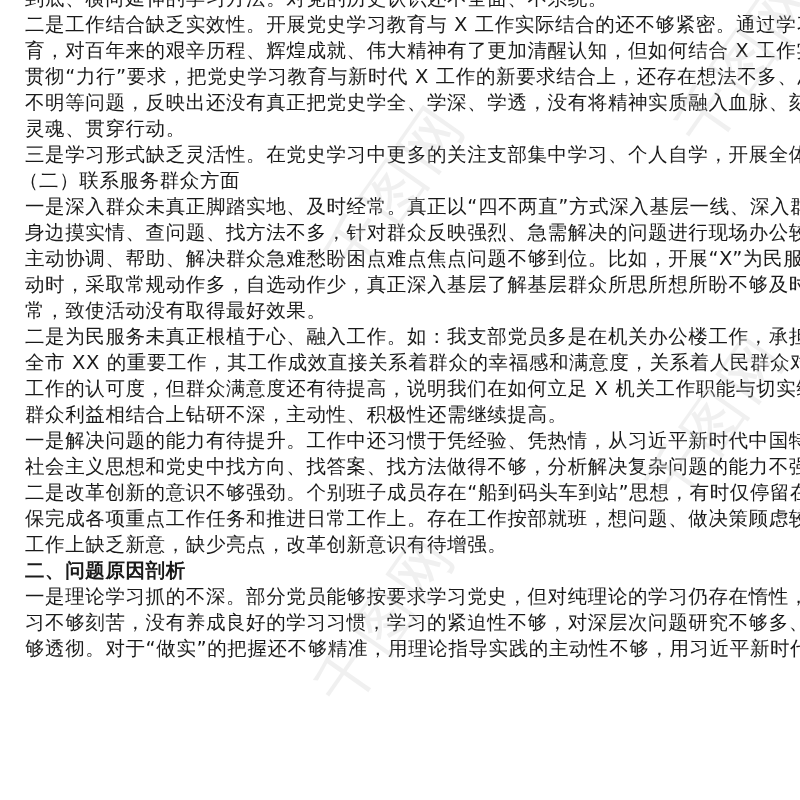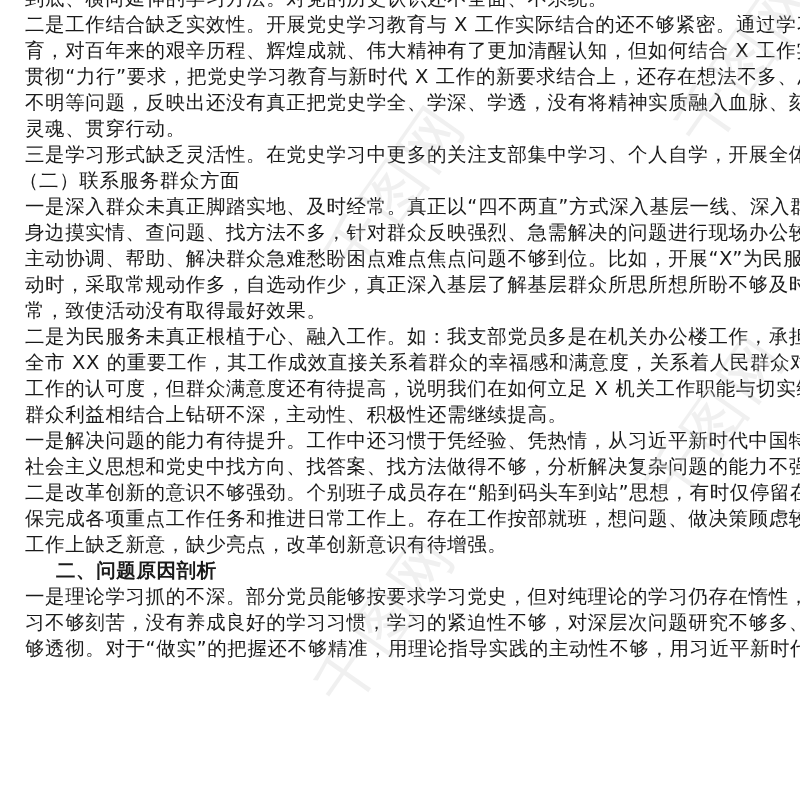--- a/index.html
+++ b/index.html
@@ -25,21 +25,20 @@
     }
     .line {
       height: 26px;
       line-height: 26px;
       font-size: 19.5px;
       white-space: nowrap;
       letter-spacing: 0.6px;
     }
     .line.heading {
       font-weight: bold;
-      margin-left: 31px;
     }
     .line.subheading {
       font-weight: normal;
       margin-left: -6px;
     }
     .watermark {
       position: absolute;
       font-family: "DejaVu Sans", sans-serif;
       font-size: 60px;
       color: rgba(200, 200, 200, 0.28);

